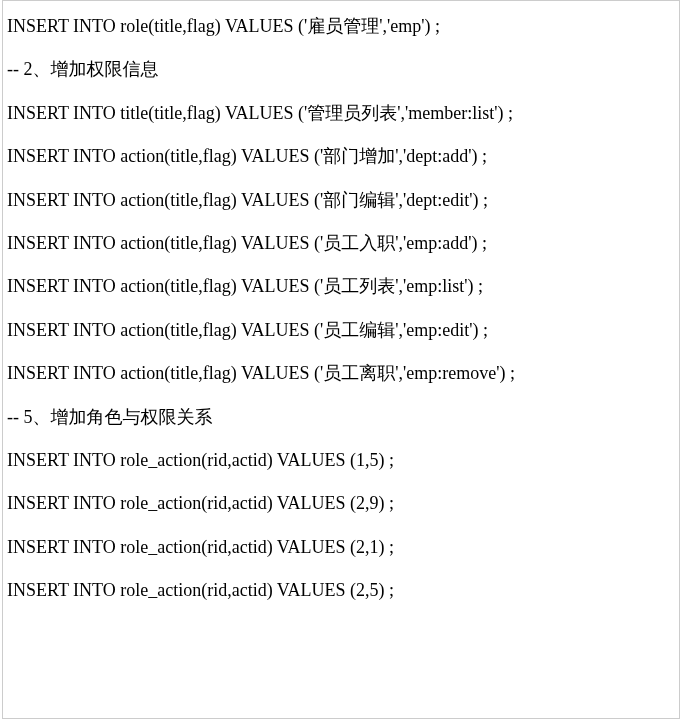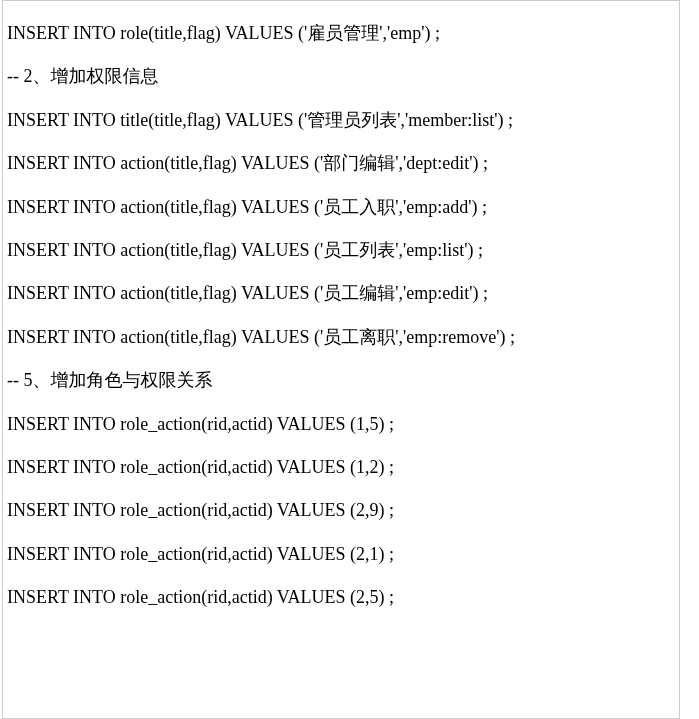--- a/index.html
+++ b/index.html
@@ -21,35 +21,35 @@
       width: 678px;
       height: 719px;
       margin-left: 2px;
       padding: 6px 4px;
     }
     .line {
       margin-bottom: 20px;
       line-height: 1.3;
     }
     .line:first-child {
-      margin-top: 15px;
+      margin-top: 8px;
     }
   </style>
 </head>
 <body>
 
 <div class="container">
   <div class="line">INSERT INTO role(title,flag) VALUES ('雇员管理','emp') ;</div>
   <div class="line">-- 2、增加权限信息</div>
   <div class="line">INSERT INTO title(title,flag) VALUES ('管理员列表','member:list') ;</div>
+  <div class="line">INSERT INTO action(title,flag) VALUES ('部门增加','dept:add') ;</div>
   <div class="line">INSERT INTO action(title,flag) VALUES ('部门编辑','dept:edit') ;</div>
   <div class="line">INSERT INTO action(title,flag) VALUES ('员工入职','emp:add') ;</div>
   <div class="line">INSERT INTO action(title,flag) VALUES ('员工列表','emp:list') ;</div>
   <div class="line">INSERT INTO action(title,flag) VALUES ('员工编辑','emp:edit') ;</div>
   <div class="line">INSERT INTO action(title,flag) VALUES ('员工离职','emp:remove') ;</div>
   <div class="line">-- 5、增加角色与权限关系</div>
   <div class="line">INSERT INTO role_action(rid,actid) VALUES (1,5) ;</div>
-  <div class="line">INSERT INTO role_action(rid,actid) VALUES (1,2) ;</div>
   <div class="line">INSERT INTO role_action(rid,actid) VALUES (2,9) ;</div>
   <div class="line">INSERT INTO role_action(rid,actid) VALUES (2,1) ;</div>
   <div class="line">INSERT INTO role_action(rid,actid) VALUES (2,5) ;</div>
 
 </div>
 
 </body></html>

